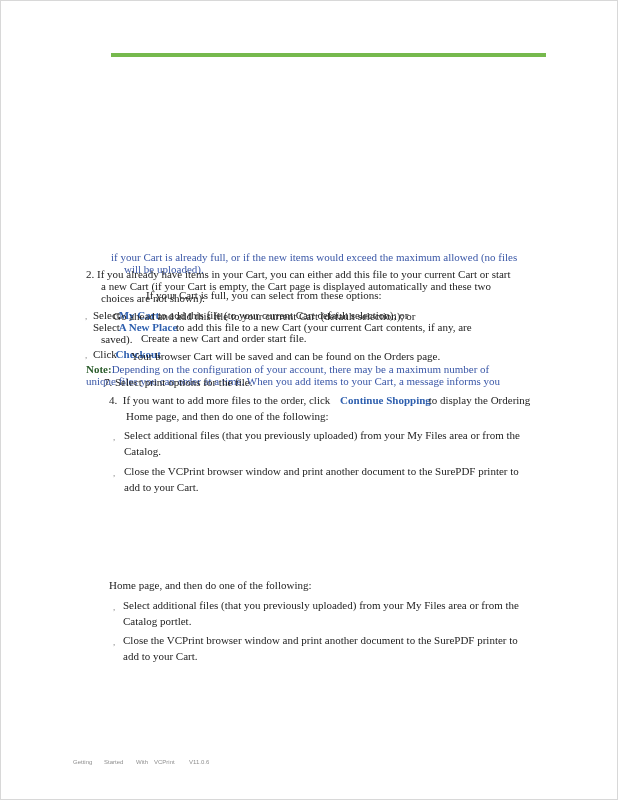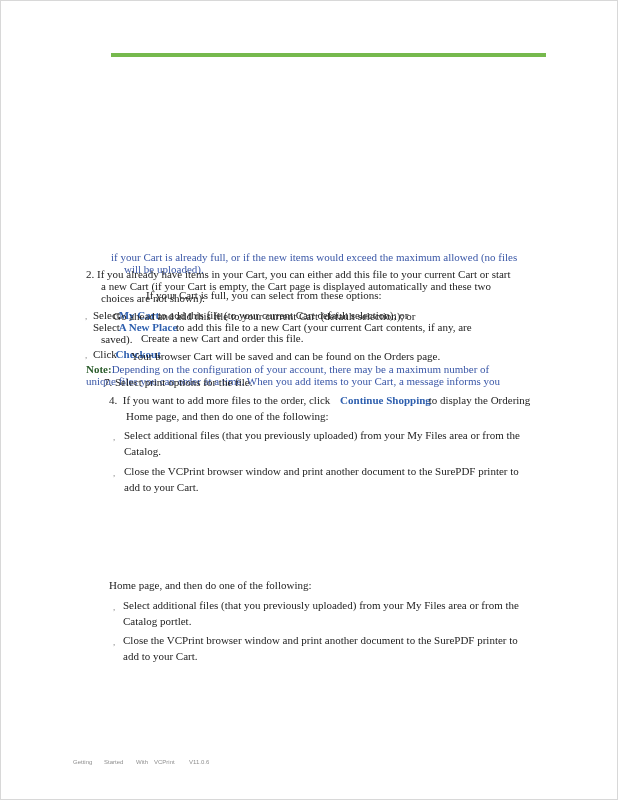--- a/index.html
+++ b/index.html
@@ -34,21 +34,21 @@
   <div class="t" style="left:100px;top:291px">choices are not shown):</div>
 
   <div class="t" style="left:145px;top:288px">If your Cart is full, you can select from these options:</div>
 
   <div class="bul" style="left:84px;top:310px">,</div>
   <div class="t ov" style="left:92px;top:308px"><span>Select </span><span class="link">My Cart</span><span> to add this file (to your current Cart default selection); or</span></div>
   <div class="t" style="left:112px;top:309px">Go ahead and add this file to your current Cart (default selection); or</div>
 
   <div class="t ov" style="left:92px;top:320px"><span>Select </span><span class="link">A New Place</span><span> to add this file to a new Cart (your current Cart contents, if any, are</span></div>
   <div class="t" style="left:100px;top:332px">saved).</div>
-  <div class="t" style="left:140px;top:331px">Create a new Cart and order this file.</div>
+  <div class="t" style="left:140px;top:331px">Create a new Cart and order start file.</div>
 
   <div class="bul" style="left:84px;top:349px">,</div>
   <div class="t ov" style="left:92px;top:347px"><span>Click </span><span class="link">Checkout</span><span>.</span></div>
   <div class="t" style="left:130px;top:349px">Your browser Cart will be saved and can be found on the Orders page.</div>
 
   <div class="t" style="left:85px;top:362px"><span class="notelabel">Note:</span><span class="blue">Depending on the configuration of your account, there may be a maximum number of</span></div>
   <div class="t blue" style="left:85px;top:374px">unique files you can order at a time. When you add items to your Cart, a message informs you</div>
   <div class="t" style="left:103px;top:375px">7. Select print options for the file.</div>
 
   <div class="t tight" style="left:108px;top:393px"><span>4.</span>&nbsp;&nbsp;<span>If you want to add more files to the order, click </span><span class="link">Continue Shopping</span><span> to display the Ordering</span></div>

